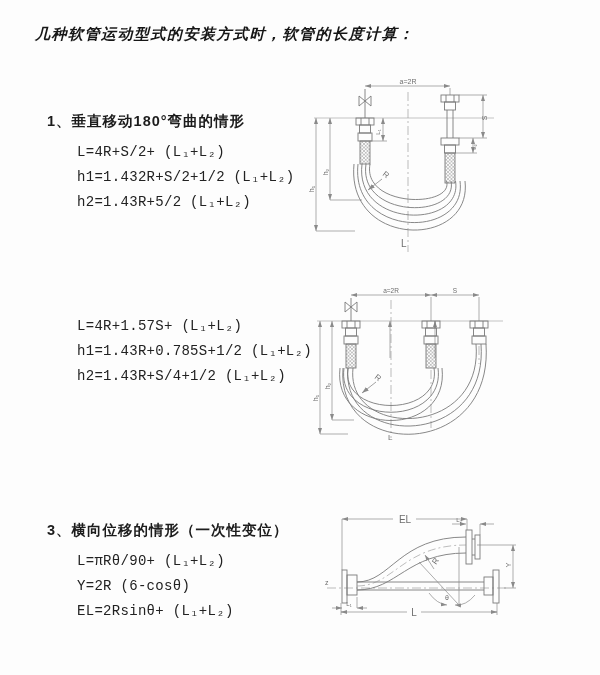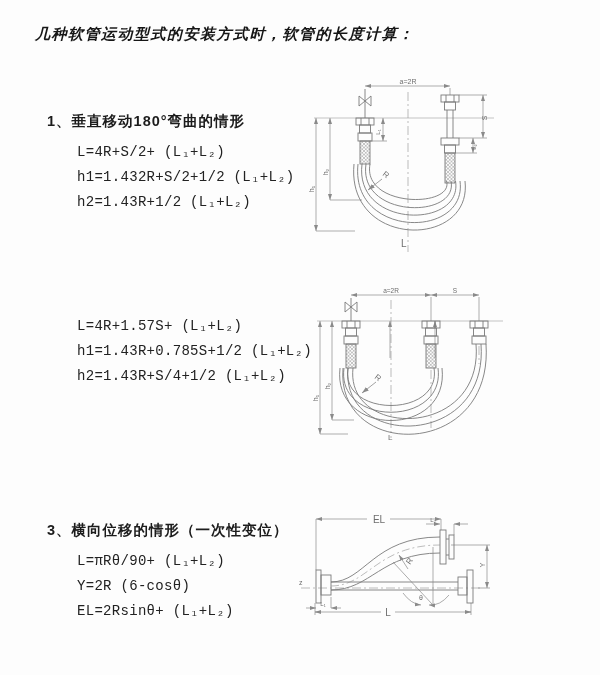--- a/index.html
+++ b/index.html
@@ -24,35 +24,35 @@
   .section .formulas .formula{
     font-size:14px;line-height:25px;color:#222;white-space:nowrap;
     letter-spacing:.3px;
   }
   #section-1{top:112px;}
   #section-2{top:304px;}
   #section-3{top:521px;}
   .diagram{position:absolute;}
   #diagram-1{left:308px;top:74px;}
   #diagram-2{left:310px;top:286px;}
-  #diagram-3{left:291px;top:505px;}
+  #diagram-3{left:317px;top:505px;}
   svg{display:block;}
   svg text{fill:#6e6e6e;font-family:"Liberation Sans","DejaVu Sans",sans-serif;}
 </style>
 </head>
 <body>
 
 <div class="page-title">几种软管运动型式的安装方式时，软管的长度计算：</div>
 
 <div class="section" id="section-1">
   <div class="heading">1、垂直移动180°弯曲的情形</div>
   <div class="formulas">
     <div class="formula">L=4R+S/2+ (L₁+L₂)</div>
     <div class="formula">h1=1.432R+S/2+1/2 (L₁+L₂)</div>
-    <div class="formula">h2=1.43R+1/2 (L₁+L₂)</div>
+    <div class="formula">h2=1.43R+5/2 (L₁+L₂)</div>
   </div>
 </div>
 
 <div class="section" id="section-2">
   <div class="formulas">
     <div class="formula">L=4R+1.57S+ (L₁+L₂)</div>
     <div class="formula">h1=1.43R+0.785S+1/2 (L₁+L₂)</div>
     <div class="formula">h2=1.43R+S/4+1/2 (L₁+L₂)</div>
   </div>
 </div>

